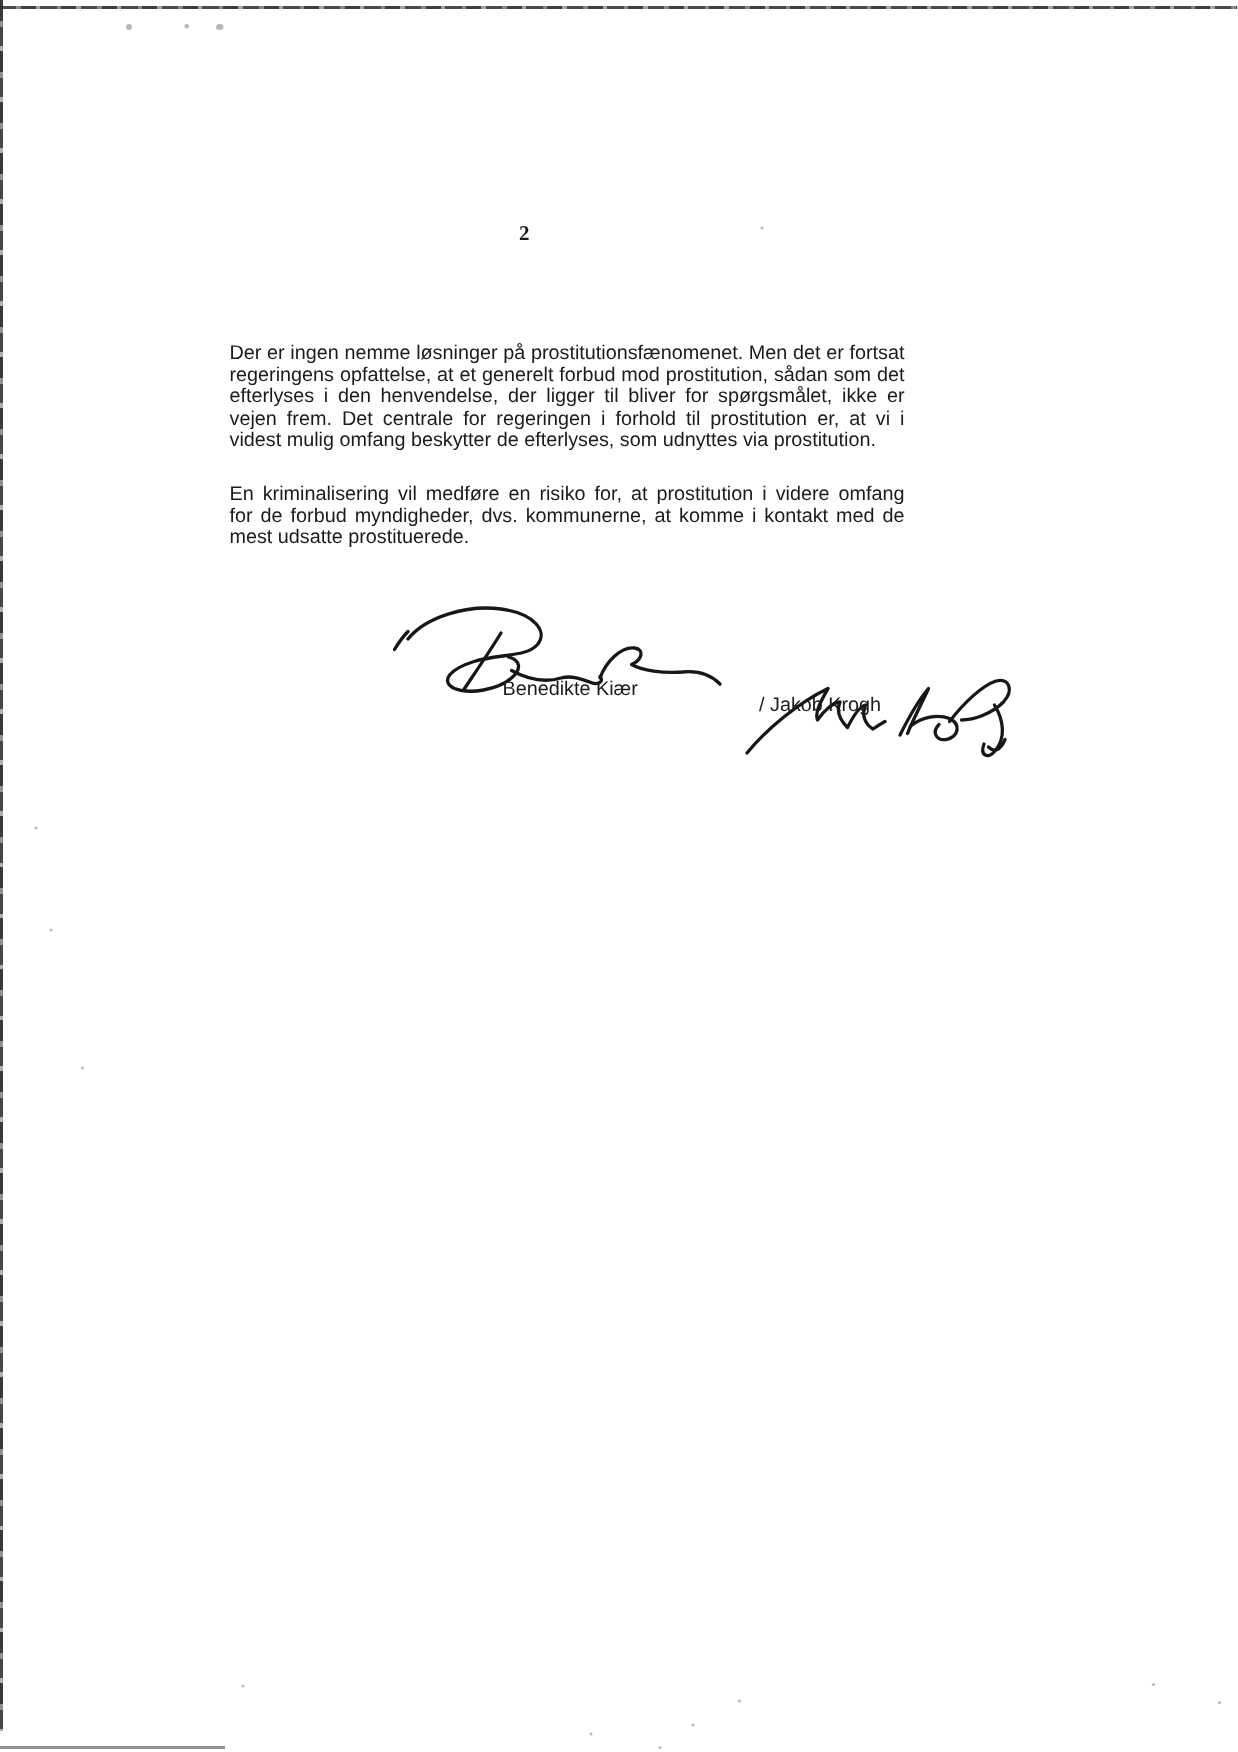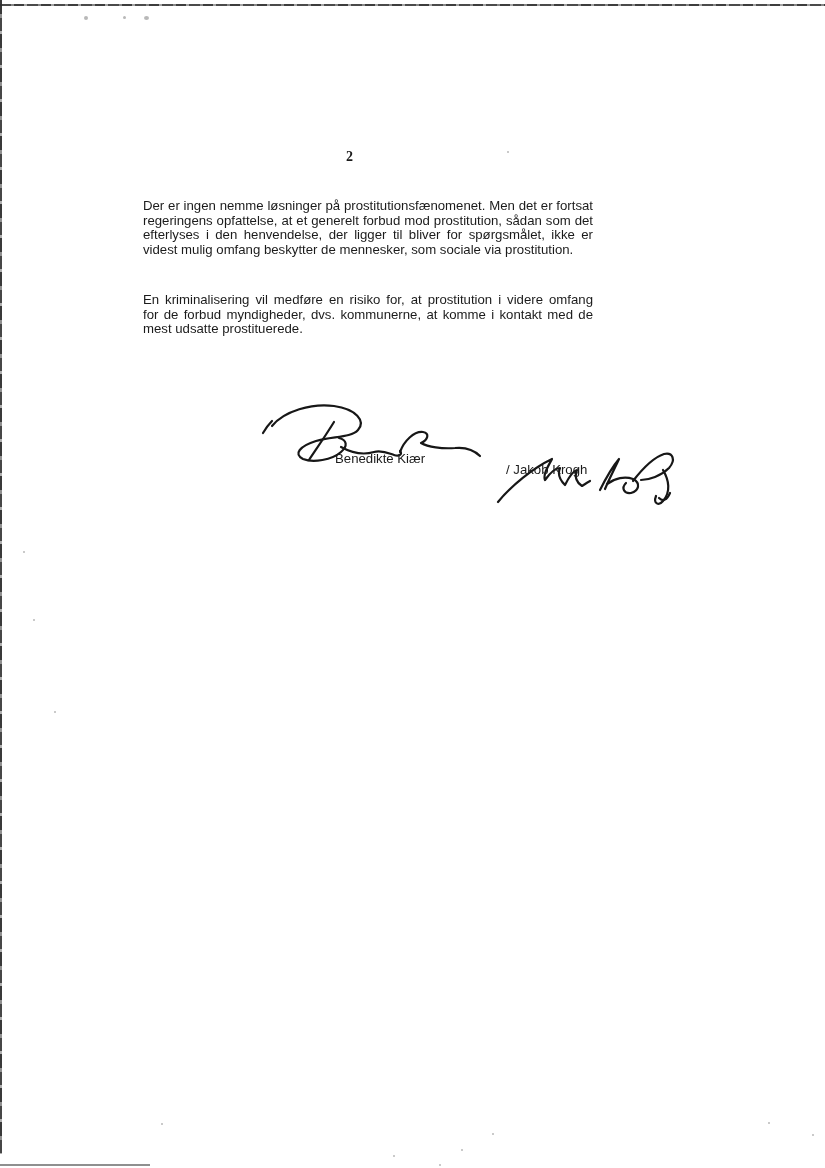--- a/index.html
+++ b/index.html
@@ -24,21 +24,21 @@
     position:absolute;top:1164px;left:0;width:150px;height:2px;background:#8f8f8f;
   }
   .speck{position:absolute;background:#9a9a9a;border-radius:50%;opacity:.7;}
   
   .page-number{
     position:absolute;left:346px;top:149px;
     font-family:"Liberation Serif", serif;
     font-weight:bold;font-size:14px;
   }
   
-  .para{position:absolute;left:143px;width:450px;}
+  .para{position:absolute;left:153px;width:450px;margin-top:29px;}
   .para-1{top:199px;}
   .para-2{top:293px;}
   .tl{
     height:14.6px;line-height:14.6px;font-size:13.2px;
     white-space:normal;overflow:visible;
   }
   .j{text-align:justify;text-align-last:justify;-moz-text-align-last:justify;}
   
   .sig-svg{position:absolute;}
   .sig-benedikte{left:256px;top:399px;width:238px;height:72px;}
@@ -71,21 +71,22 @@
   <div class="speck" style="left:461px;top:1149px;width:2px;height:2px"></div>
   <div class="speck" style="left:439px;top:1164px;width:2px;height:2px"></div>
   <div class="speck" style="left:393px;top:1155px;width:2px;height:2px"></div>
 
   <div class="page-number">2</div>
 
   <div class="para para-1">
     <div class="tl j">Der er ingen nemme løsninger på prostitutionsfænomenet. Men det er fortsat</div>
     <div class="tl j">regeringens opfattelse, at et generelt forbud mod prostitution, sådan som det</div>
     <div class="tl j">efterlyses i den henvendelse, der ligger til bliver for spørgsmålet, ikke er</div>
-    <div class="tl">videst mulig omfang beskytter de mennesker, som sociale via prostitution.</div>
+    <div class="tl j">vejen frem. Det centrale for regeringen i forhold til prostitution er, at vi i</div>
+    <div class="tl">videst mulig omfang beskytter de efterlyses, som udnyttes via prostitution.</div>
   </div>
 
   <div class="para para-2">
     <div class="tl j">En kriminalisering vil medføre en risiko for, at prostitution i videre omfang</div>
     <div class="tl j">for de forbud myndigheder, dvs. kommunerne, at komme i kontakt med de</div>
     <div class="tl">mest udsatte prostituerede.</div>
   </div>
 
   <svg class="sig-svg sig-benedikte" viewBox="0 0 238 72">
     <path d="M7,34 C10,29 13,25 16,22"></path>

